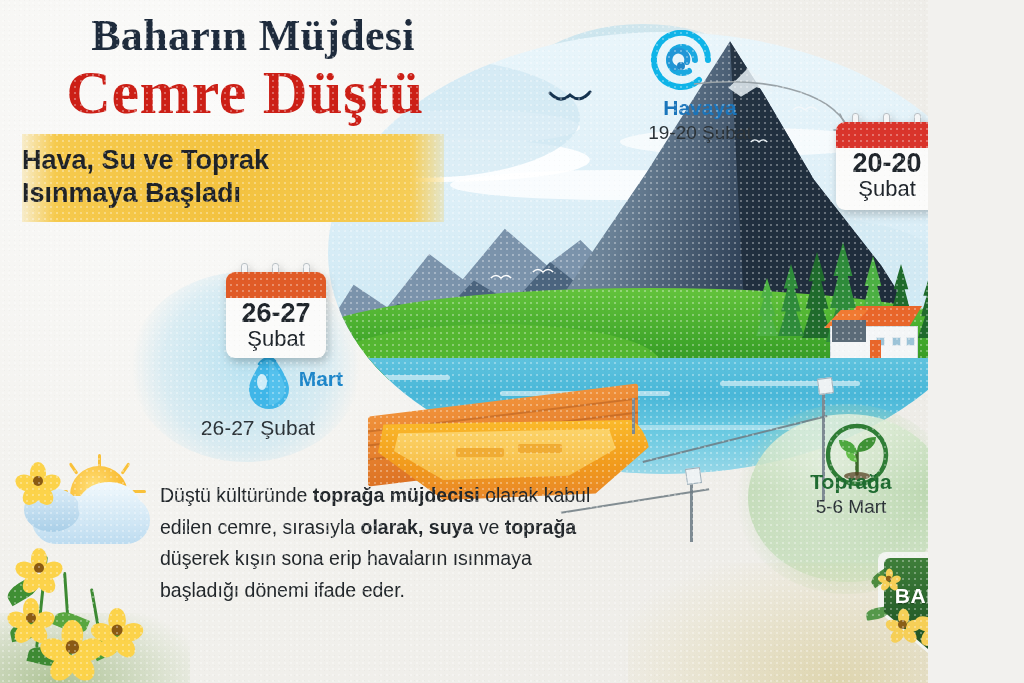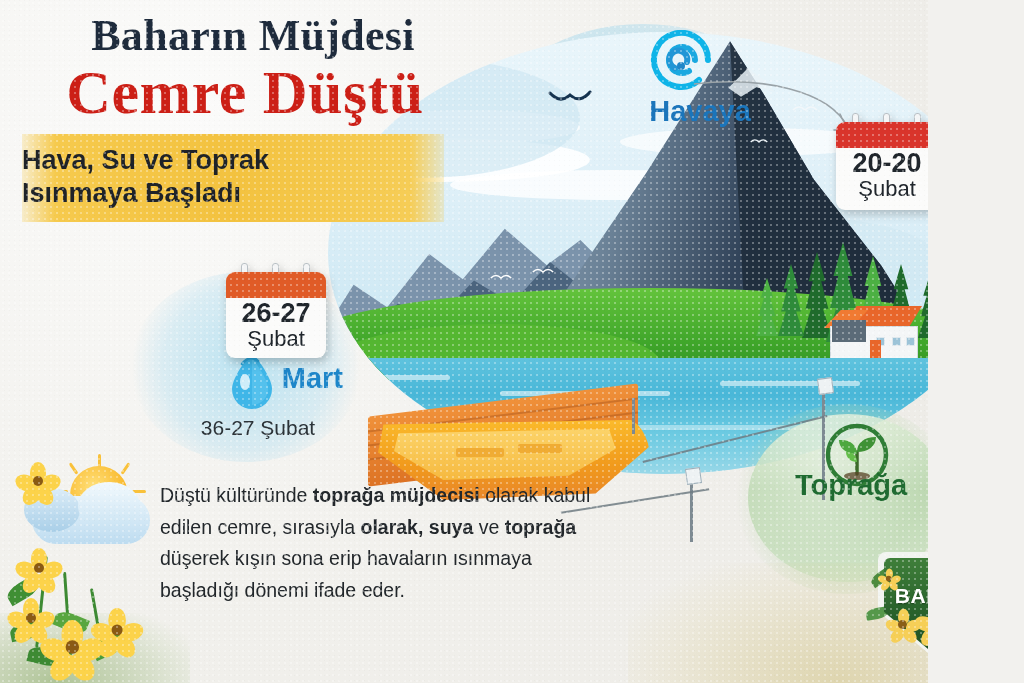--- a/index.html
+++ b/index.html
@@ -154,21 +154,21 @@
     margin-top:10px; margin-left:22px; width:422px; padding:10px 0 12px;
     background:linear-gradient(90deg, rgba(247,205,80,.25) 0%, #f6ca4d 8%, #f3c23f 50%, #f6cd56 92%, rgba(247,205,80,.25) 100%);
   }
   .t3{
     font-weight:bold; font-size:27px; line-height:1.22; color:#1f2328;
     text-align:left;
   }
 
   
   .label-air{position:absolute;left:600px;top:96px;width:200px;text-align:center;z-index:22;}
-  .lab-title{font-weight:bold;font-size:29px;line-height:1.1;}
+  .lab-title{font-weight:bold;font-size:21px;line-height:1.1;}
   .lab-sub{font-size:19px;color:#2c3338;margin-top:3px;}
   .air-t{color:#1b75bb;}
   .water-t{color:#1e86c9;}
   .soil-t{color:#1f6b31;}
 
   .swirl{position:absolute;left:648px;top:30px;width:70px;height:70px;z-index:22;}
 
   .label-water{position:absolute;left:163px;top:348px;width:180px;z-index:24;}
   .label-water .row{display:flex;align-items:center;gap:4px;justify-content:flex-end;}
   .drop{width:52px;height:62px;position:relative;}
@@ -376,20 +376,21 @@
   <div class="swirl">
     <svg viewBox="0 0 70 70">
       <path d="M60 30 a27 27 0 1 0 -9 20" stroke="#0fb4e8" stroke-width="6" fill="none" stroke-linecap="round"></path>
       <path d="M47 30 a13 13 0 1 0 -6 11" stroke="#1aa8e0" stroke-width="6" fill="none" stroke-linecap="round"></path>
       <path d="M27 38 a9 9 0 1 1 12 -6" stroke="#2196d6" stroke-width="6" fill="none" stroke-linecap="round"></path>
       <circle cx="33" cy="36" r="4" fill="#1f86c8"></circle>
     </svg>
   </div>
   <div class="label-air">
     <div class="lab-title air-t">Havaya</div>
+    <div class="lab-sub">19-20 Şubat</div>
   </div>
 
   <div class="arrow">
     <svg viewBox="0 0 180 90" width="180" height="90">
       <path d="M4 14 C70 6, 140 20, 158 58" stroke="#9aa3a8" stroke-width="1.6" fill="none"></path>
       <path d="M150 44 L158 60 L144 60" stroke="#9aa3a8" stroke-width="1.6" fill="none" stroke-linecap="round" stroke-linejoin="round"></path>
     </svg>
   </div>
 
   <div class="cal" id="cal-air">
@@ -419,35 +420,36 @@
       <div class="drop">
         <svg viewBox="0 0 52 62">
           <path d="M26 4 C26 4 46 28 46 41 A20 20 0 0 1 6 41 C6 28 26 4 26 4 Z" fill="#3fb6e8"></path>
           <path d="M26 10 C26 10 42 30 42 41 A16 16 0 0 1 26 57 Z" fill="#5fc8ef" opacity=".65"></path>
           <ellipse cx="19" cy="34" rx="5" ry="8" fill="#ffffff" opacity=".75"></ellipse>
           <path d="M16 16 q8 -10 16 -3" stroke="#2aa3d8" stroke-width="2.6" fill="none" stroke-linecap="round"></path>
         </svg>
       </div>
       <div class="lab-title water-t">Mart</div>
     </div>
-    <div class="lab-sub">36-27 Şubat</div>
+    <div class="lab-sub">26-27 Şubat</div>
   </div>
 
   <div class="leafbadge">
     <svg viewBox="0 0 66 66">
       <circle cx="33" cy="33" r="29" stroke="#2f7d36" stroke-width="4.5" fill="none"></circle>
       <path d="M33 52 C33 40 33 34 33 30" stroke="#3c6b2a" stroke-width="3.5" fill="none" stroke-linecap="round"></path>
       <path d="M33 32 C22 32 15 26 15 18 C26 17 33 23 33 32 Z" fill="#4da83f"></path>
       <path d="M33 30 C44 30 52 24 52 15 C40 15 33 21 33 30 Z" fill="#3f9236"></path>
       <path d="M33 40 C27 40 22 36 22 30 C29 30 33 34 33 40 Z" fill="#64bd4a"></path>
       <ellipse cx="33" cy="54" rx="13" ry="4" fill="#5a4428" opacity=".75"></ellipse>
     </svg>
   </div>
   <div class="label-soil">
     <div class="lab-title soil-t">Toprağa</div>
+    <div class="lab-sub">5-6 Mart</div>
   </div>
 
   <div class="para"><span><span>Düştü kültüründe </span><b>toprağa müjdecisi</b><span> olarak kabul edilen cemre, sırasıyla </span><b>olarak, suya</b><span> ve </span><b>toprağa</b><span> düşerek kışın sona erip havaların ısınmaya başladığı dönemi ifade eder.</span></span></div>
 
   <div class="deco-left">
     <div class="ray" style="left:98px;top:2px;width:3px;height:14px;"></div>
     <div class="ray" style="left:72px;top:10px;width:3px;height:13px;transform:rotate(-35deg);"></div>
     <div class="ray" style="left:124px;top:10px;width:3px;height:13px;transform:rotate(35deg);"></div>
     <div class="ray" style="left:54px;top:38px;width:14px;height:3px;"></div>
     <div class="ray" style="left:132px;top:38px;width:14px;height:3px;"></div>

